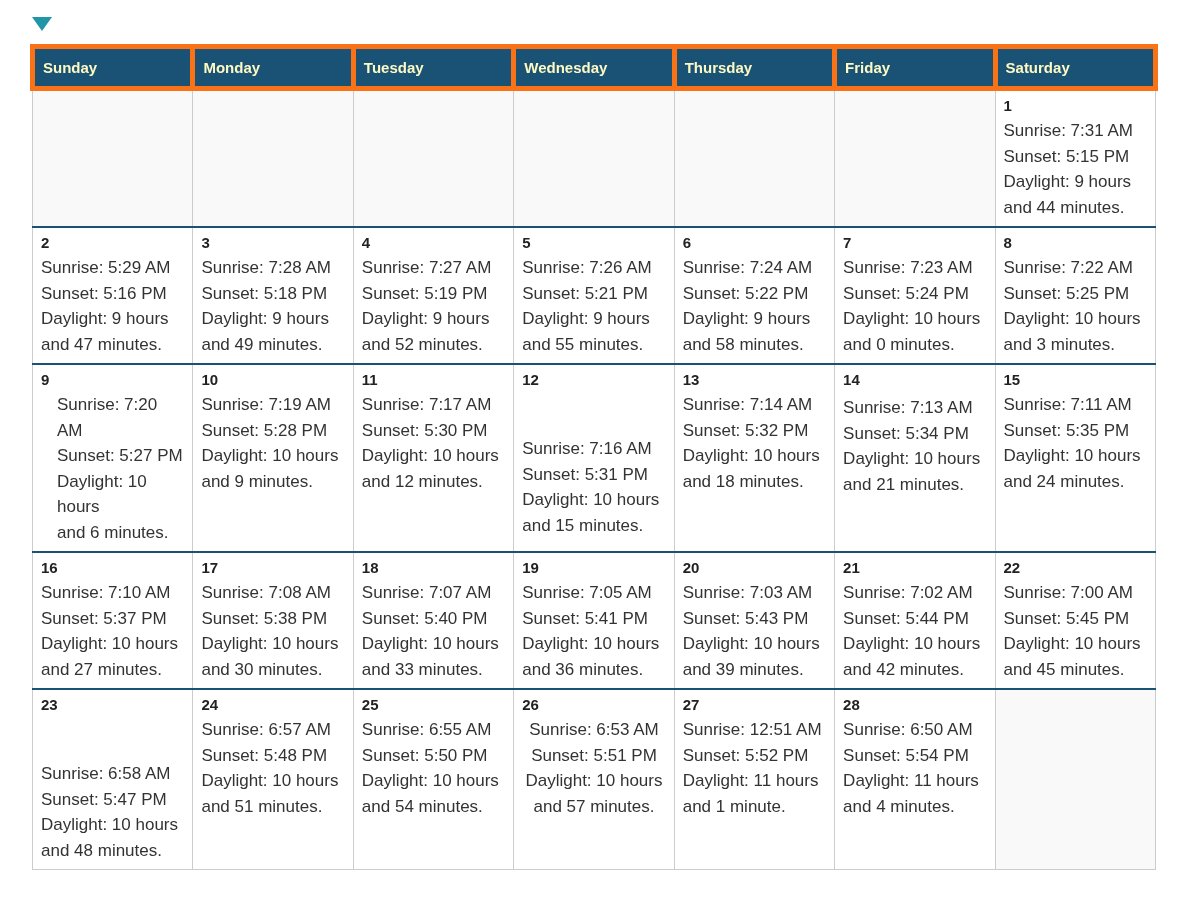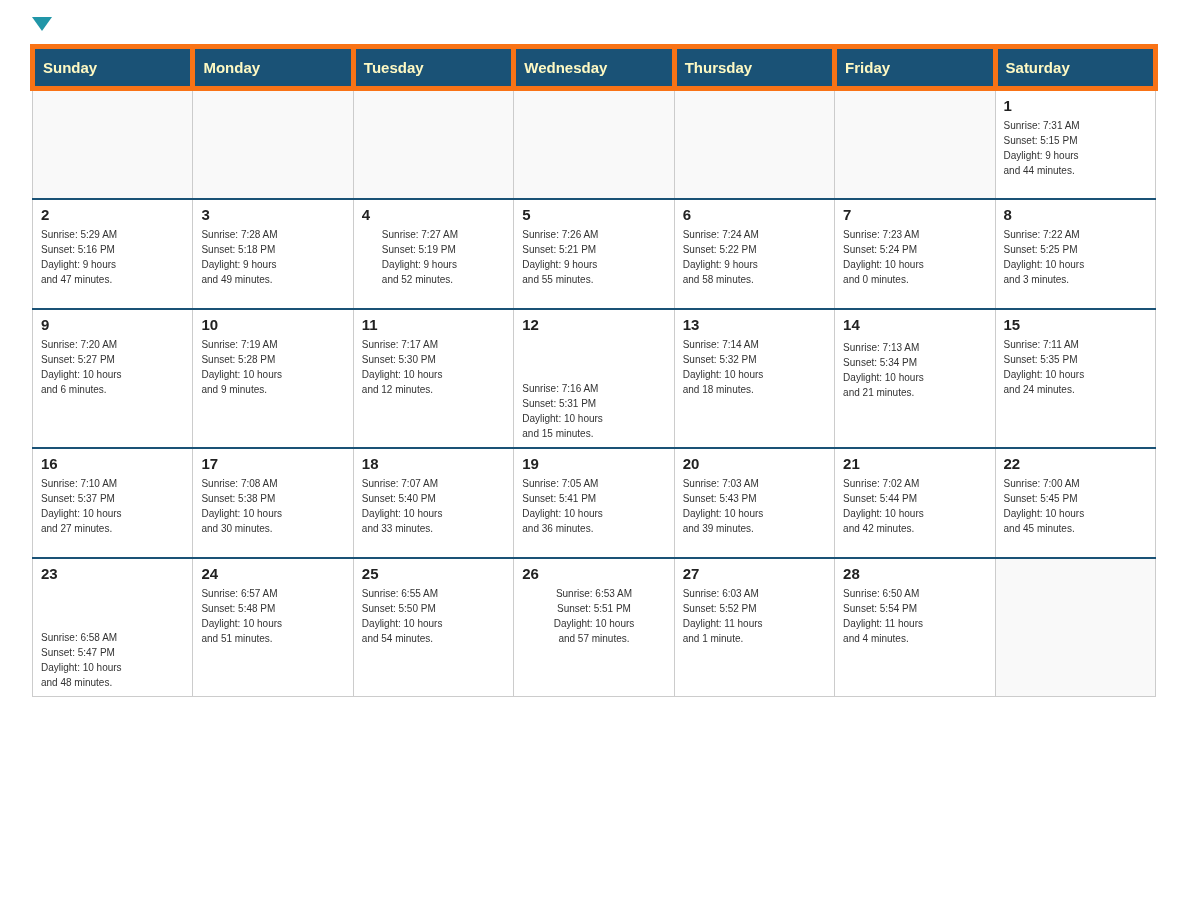--- a/index.html
+++ b/index.html
@@ -89,21 +89,21 @@
     .calendar tbody tr td.empty {
       background: #f9f9f9;
     }
     .day-number {
       font-size: 15px;
       font-weight: bold;
       color: #222;
       margin-bottom: 4px;
     }
     .day-info {
-      font-size: 10px;
+      font-size: 17px;
       color: #333;
       line-height: 1.5;
     }
     .row-top-border td {
       border-top: 2px solid #1a5276 !important;
     }
   </style>
 </head>
 <body>
 
@@ -159,21 +159,21 @@
         </td>
         <td>
           <div class="day-number">3</div>
           <div class="day-info" style="white-space: pre-line;">Sunrise: 7:28 AM
 Sunset: 5:18 PM
 Daylight: 9 hours
 and 49 minutes.</div>
         </td>
         <td>
           <div class="day-number">4</div>
-          <div class="day-info" style="white-space: pre-line; margin-left: 20px;">Sunrise: 7:27 AM
+          <div class="day-info" style="white-space: pre-line;">Sunrise: 7:27 AM
 Sunset: 5:19 PM
 Daylight: 9 hours
 and 52 minutes.</div>
         </td>
         <td>
           <div class="day-number">5</div>
           <div class="day-info" style="white-space: pre-line;">Sunrise: 7:26 AM
 Sunset: 5:21 PM
 Daylight: 9 hours
 and 55 minutes.</div>
@@ -196,21 +196,21 @@
           <div class="day-number">8</div>
           <div class="day-info" style="white-space: pre-line;">Sunrise: 7:22 AM
 Sunset: 5:25 PM
 Daylight: 10 hours
 and 3 minutes.</div>
         </td>
       </tr>
       <tr class="row-top-border">
         <td>
           <div class="day-number">9</div>
-          <div class="day-info" style="white-space: pre-line;">Sunrise: 7:20 AM
+          <div class="day-info" style="white-space: pre-line; margin-left: 16px;">Sunrise: 7:20 AM
 Sunset: 5:27 PM
 Daylight: 10 hours
 and 6 minutes.</div>
         </td>
         <td>
           <div class="day-number">10</div>
           <div class="day-info" style="white-space: pre-line;">Sunrise: 7:19 AM
 Sunset: 5:28 PM
 Daylight: 10 hours
 and 9 minutes.</div>
@@ -326,21 +326,21 @@
         </td>
         <td>
           <div class="day-number">26</div>
           <div class="day-info" style="white-space: pre-line; text-align: center;">Sunrise: 6:53 AM
 Sunset: 5:51 PM
 Daylight: 10 hours
 and 57 minutes.</div>
         </td>
         <td>
           <div class="day-number">27</div>
-          <div class="day-info" style="white-space: pre-line;">Sunrise: 6:03 AM
+          <div class="day-info" style="white-space: pre-line;">Sunrise: 12:51 AM
 Sunset: 5:52 PM
 Daylight: 11 hours
 and 1 minute.</div>
         </td>
         <td>
           <div class="day-number">28</div>
           <div class="day-info" style="white-space: pre-line;">Sunrise: 6:50 AM
 Sunset: 5:54 PM
 Daylight: 11 hours
 and 4 minutes.</div>

